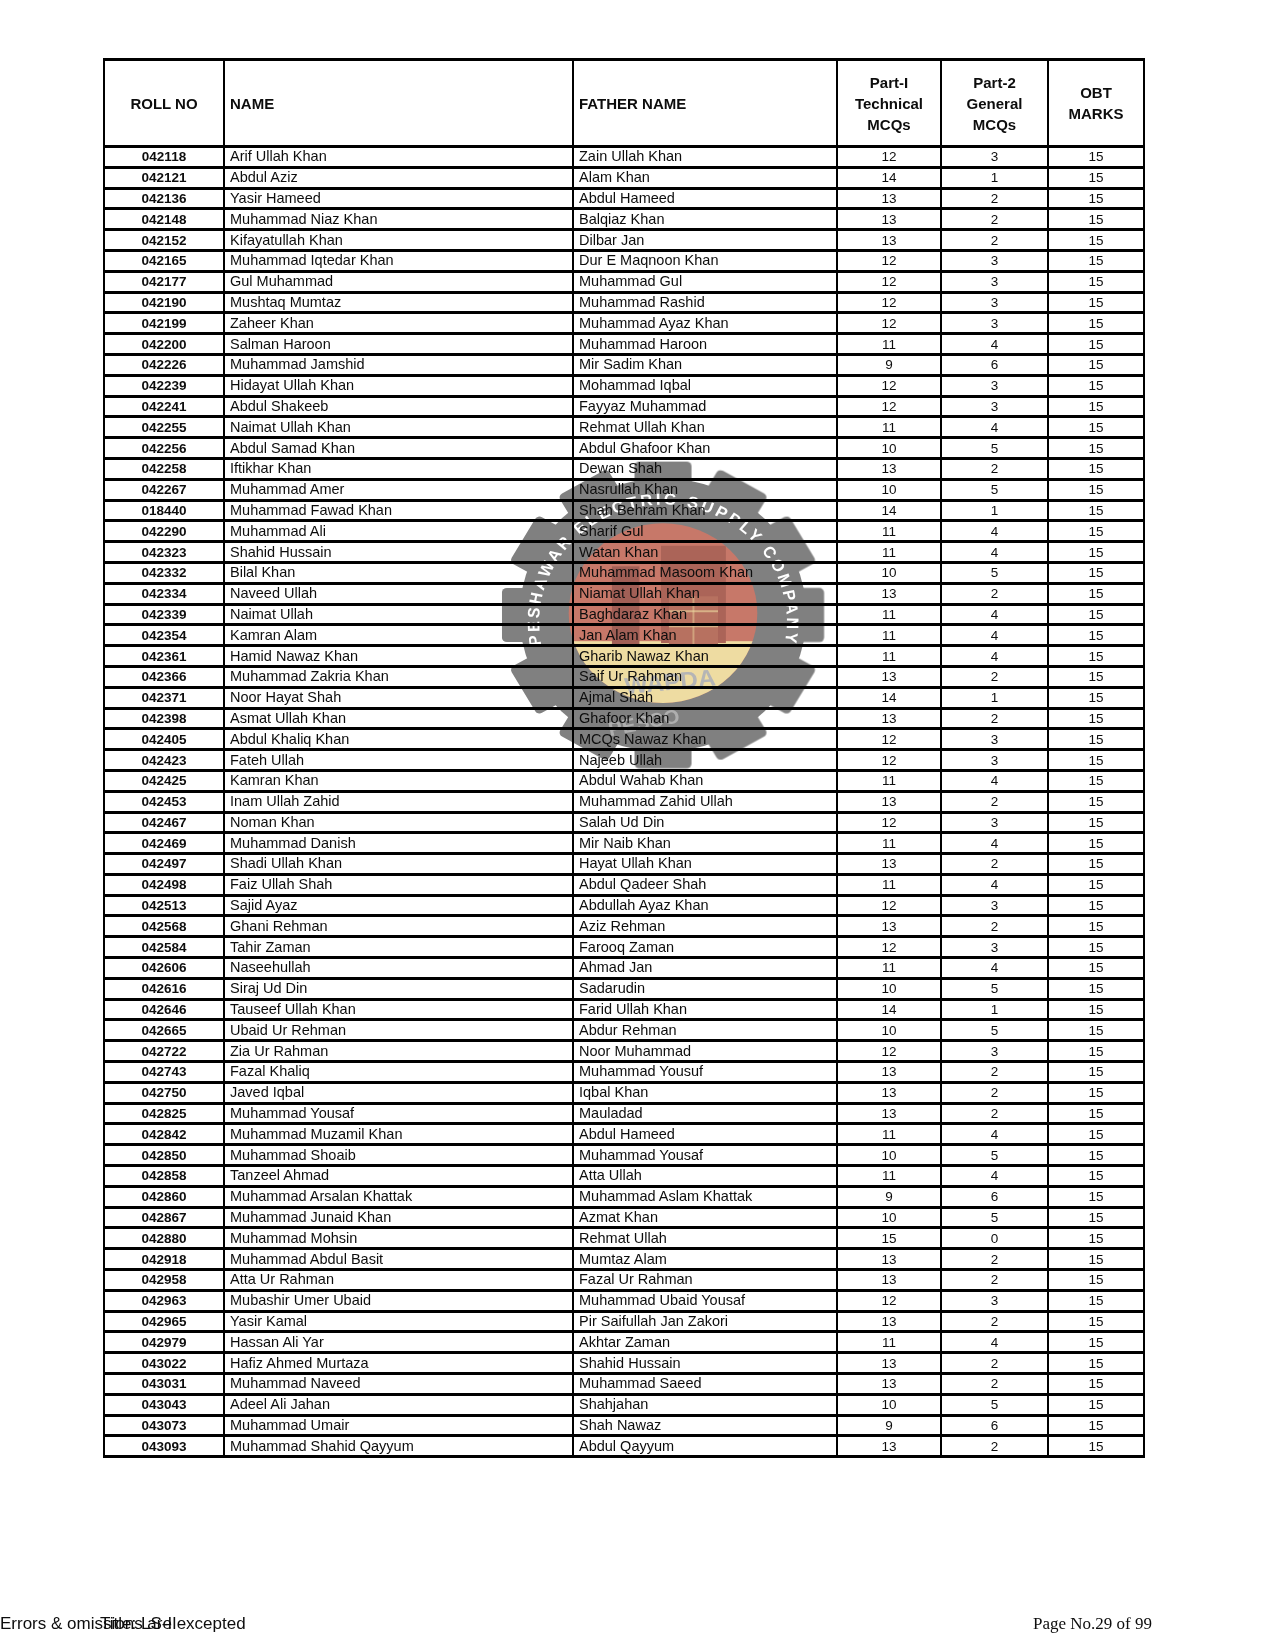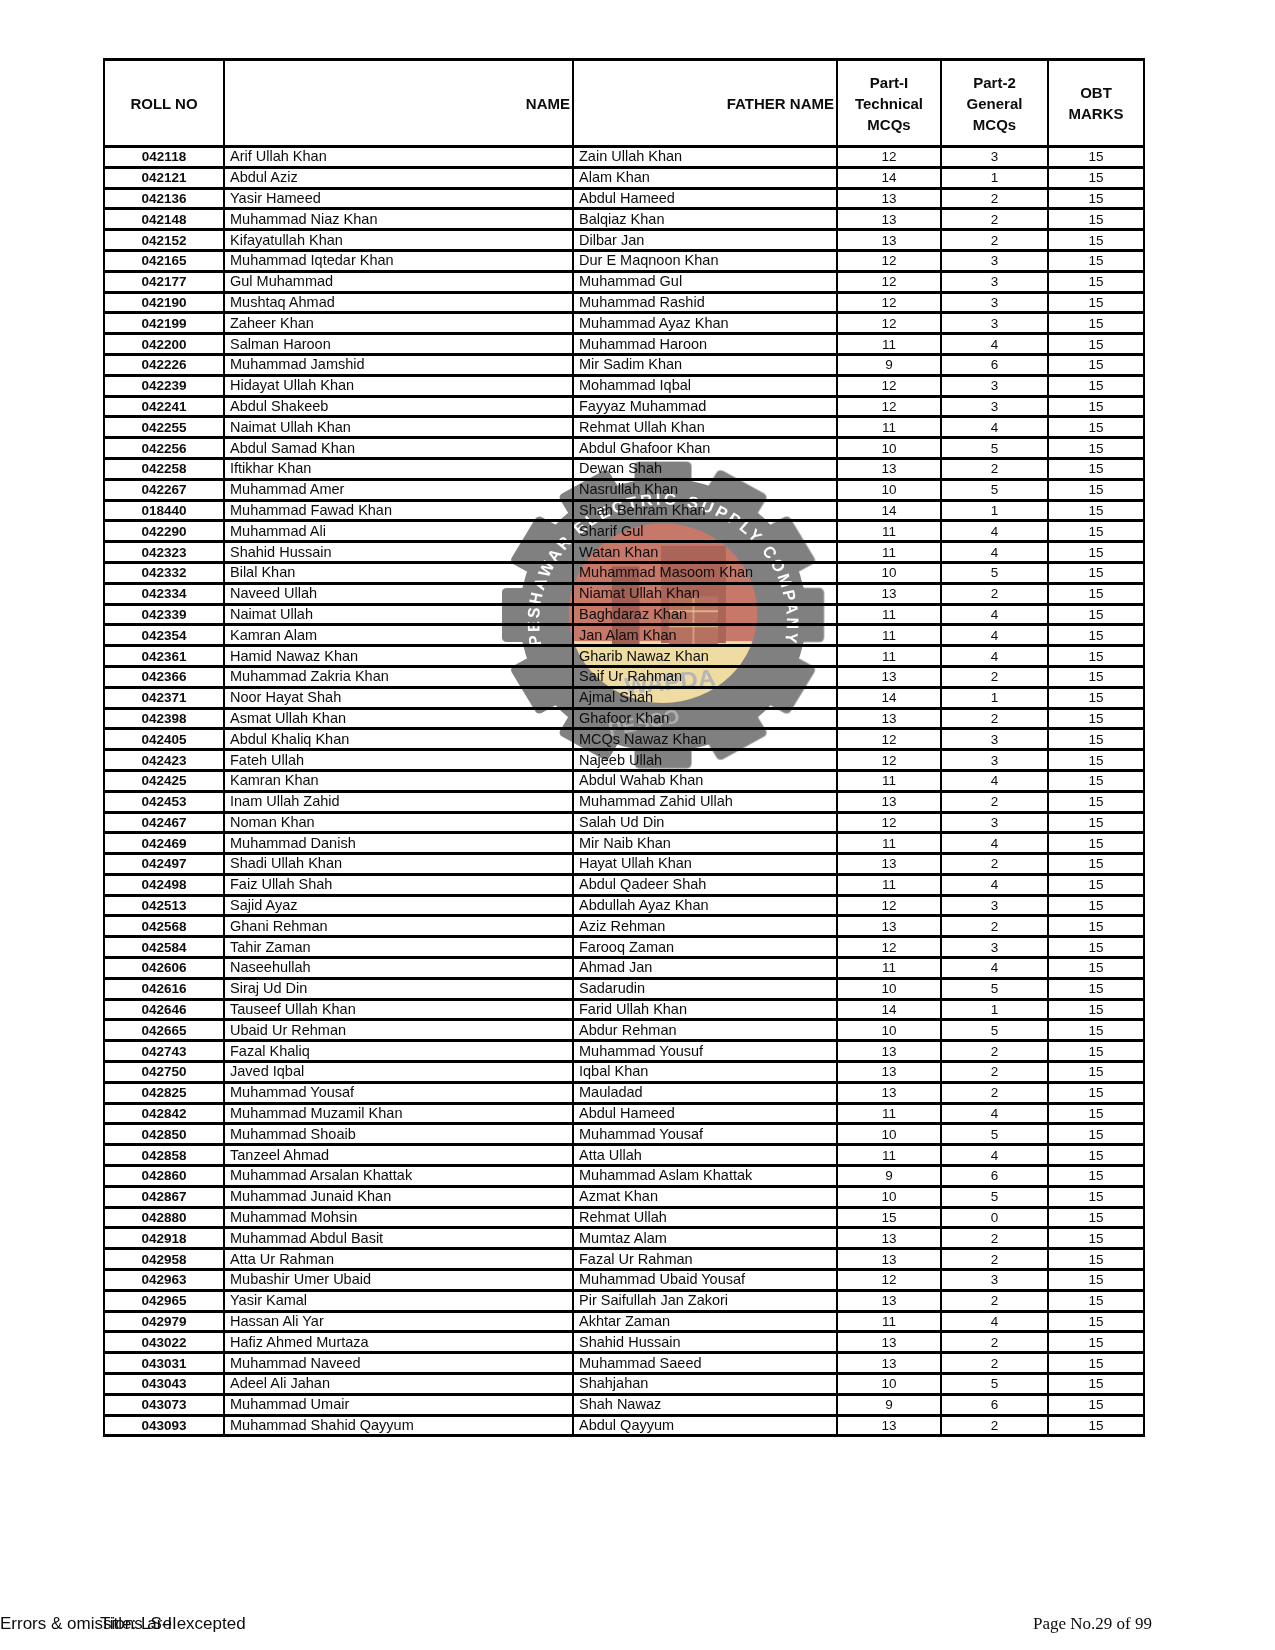--- a/index.html
+++ b/index.html
@@ -19,21 +19,21 @@
     background:transparent;
   }
   col.c1{width:120px;} col.c2{width:349px;} col.c3{width:264px;}
   col.c4{width:104px;} col.c5{width:107px;} col.c6{width:96px;}
   th, td { border:solid #000; border-width:3px 2px; background:transparent; }
   thead tr { height:87px; }
   th {
     font-size:15px; font-weight:bold; vertical-align:middle;
     white-space:pre-line; line-height:21px; padding:0 2px;
   }
-  th.left { text-align:right; padding-left:5px; }
+  th.left { text-align:left; padding-left:5px; }
   tbody tr { height:20.8px; }
   td { font-size:14px; line-height:15px; padding:0 2px; vertical-align:middle; }
   td.c-roll { font-weight:bold; text-align:center; font-size:13.5px; }
   td.c-text { text-align:left; padding-left:5px; font-size:14.5px; }
   td.c-num  { text-align:center; font-size:13.5px; }
   .footer { position:absolute; left:0; top:1614px; width:1252px; height:26px; z-index:1; font-size:17px; }
   .footer .f-left   { position:absolute; left:100px;  top:0; }
   .footer .f-center { position:absolute; left:0; width:100%; top:0; }
   .footer .f-right  { position:absolute; right:100px; top:0;font-family:Liberation Serif, serif; }
 </style>
@@ -164,21 +164,21 @@
       <td class="c-roll">042177</td>
       <td class="c-text">Gul Muhammad</td>
       <td class="c-text">Muhammad Gul</td>
       <td class="c-num">12</td>
       <td class="c-num">3</td>
       <td class="c-num">15</td>
     </tr>
 
     <tr>
       <td class="c-roll">042190</td>
-      <td class="c-text">Mushtaq Ahmad</td>
+      <td class="c-text">Mushtaq Mumtaz</td>
       <td class="c-text">Muhammad Rashid</td>
       <td class="c-num">12</td>
       <td class="c-num">3</td>
       <td class="c-num">15</td>
     </tr>
 
     <tr>
       <td class="c-roll">042199</td>
       <td class="c-text">Zaheer Khan</td>
       <td class="c-text">Muhammad Ayaz Khan</td>
@@ -486,20 +486,28 @@
 
     <tr>
       <td class="c-roll">042665</td>
       <td class="c-text">Ubaid Ur Rehman</td>
       <td class="c-text">Abdur Rehman</td>
       <td class="c-num">10</td>
       <td class="c-num">5</td>
       <td class="c-num">15</td>
     </tr>
 
+    <tr>
+      <td class="c-roll">042722</td>
+      <td class="c-text">Zia Ur Rahman</td>
+      <td class="c-text">Noor Muhammad</td>
+      <td class="c-num">12</td>
+      <td class="c-num">3</td>
+      <td class="c-num">15</td>
+    </tr>
 
     <tr>
       <td class="c-roll">042743</td>
       <td class="c-text">Fazal Khaliq</td>
       <td class="c-text">Muhammad Yousuf</td>
       <td class="c-num">13</td>
       <td class="c-num">2</td>
       <td class="c-num">15</td>
     </tr>
 

